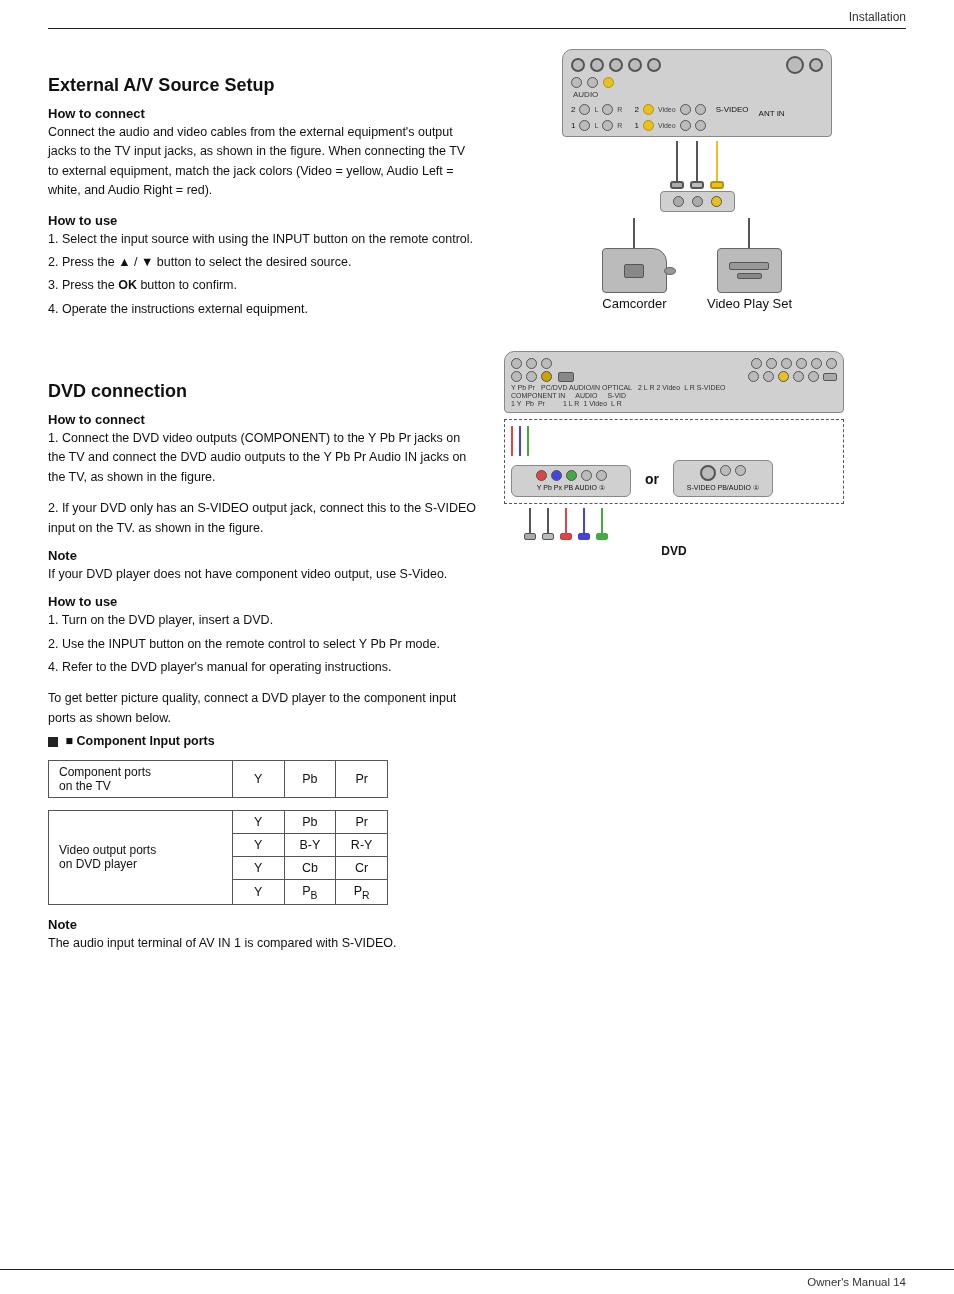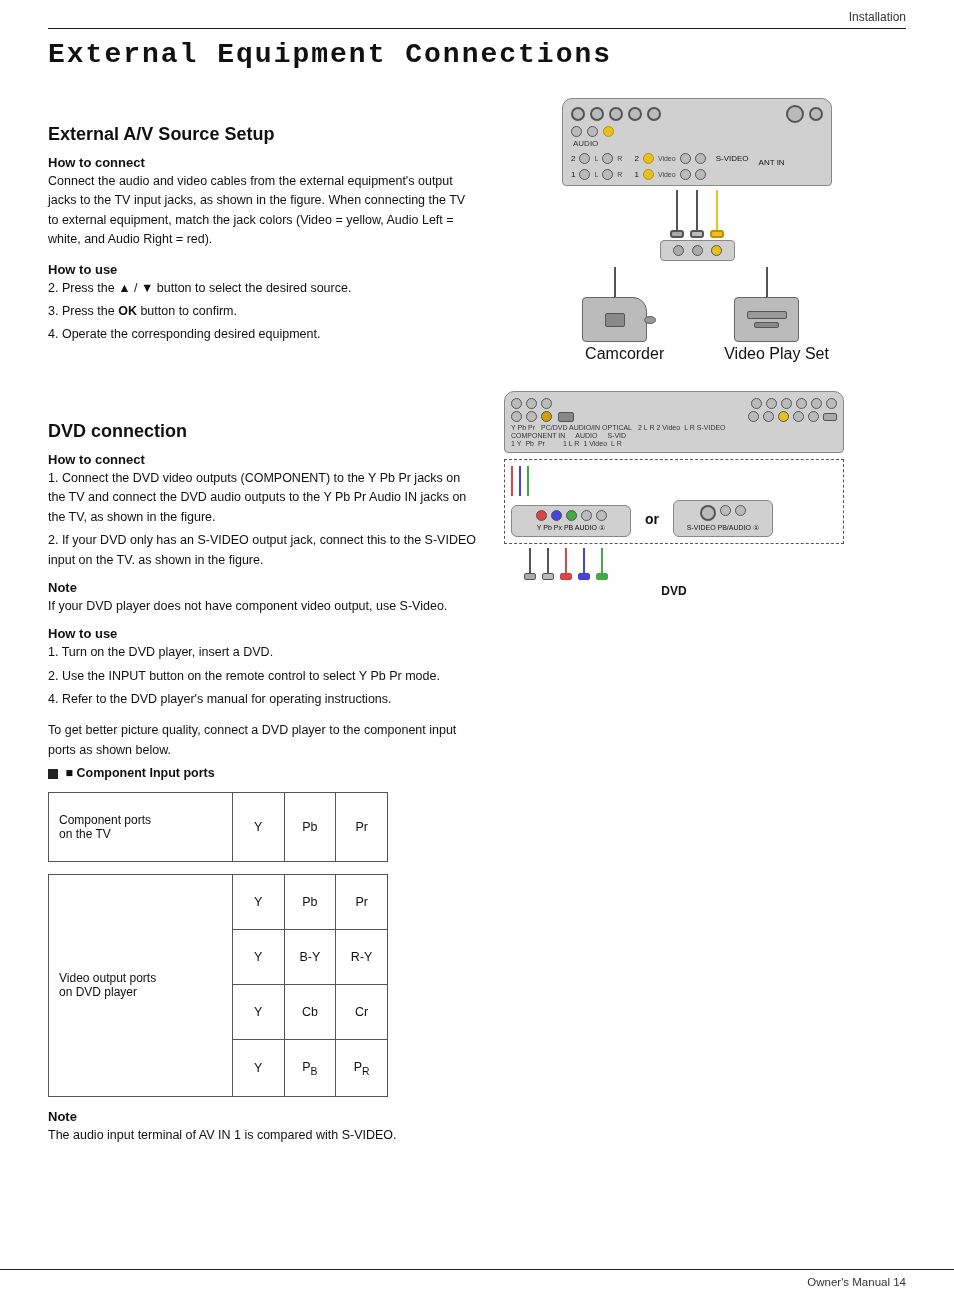--- a/index.html
+++ b/index.html
@@ -101,33 +101,32 @@
       border: 1.5px solid #555;
       background: #aaa;
       display: inline-block;
       border-radius: 2px;
     }
     .tv-label-sm {
       font-size: 7px;
       color: #444;
     }
     .device-label {
-      font-size: 16px;
+      font-size: 13px;
       margin-top: 3px;
-      margin-left: 20px;
     }
     
     .port-table {
       border-collapse: collapse;
       margin: 8px 0 12px 0;
       width: 340px;
     }
     .port-table td {
       border: 1.5px solid #555;
-      padding: 20px 10px;
+      padding: 4px 10px;
       font-size: 12.5px;
       text-align: center;
     }
     .port-table td.label-cell {
       text-align: left;
       width: 160px;
       font-size: 12px;
     }
     .port-table td.port-cell {
       width: 45px;
@@ -187,33 +186,33 @@
   </style>
 </head>
 <body>
 
 <div class="page">
 
   <div class="top-bar">
     <span>Installation</span>
   </div>
 
-  <div class="page-title">External Equipment Connections</div>
 
   <div class="content-row">
     <div class="left-col">
       <div class="section-title">External A/V Source Setup</div>
 
       <div class="subsection-label">How to connect</div>
       <div class="body-text">Connect the audio and video cables from the external equipment's output jacks to the TV input jacks, as shown in the figure. When connecting the TV to external equipment, match the jack colors (Video = yellow, Audio Left = white, and Audio Right = red).</div>
 
       <div class="subsection-label" style="margin-top:12px;">How to use</div>
+      <div class="body-text">1. <span>Select the input source with using the INPUT button on the remote control.</span></div>
       <div class="body-text">2. <span>Press the ▲ / ▼ button to select the desired source.</span></div>
       <div class="body-text">3. Press the <strong>OK</strong> button to confirm.</div>
-      <div class="body-text">4. <span>Operate the corresponding desired equipment.</span></div>
+      <div class="body-text">4. <span>Operate the instructions external equipment.</span></div>
     </div>
 
     <div class="right-col" style="padding-top:10px;">
 
       <div class="tv-panel">
 
         <div class="tv-panel-row" style="gap:5px; margin-bottom:3px; flex-wrap:wrap;">
           <span class="port-circle"></span>
           <span class="port-circle"></span>
           <span class="port-circle"></span>
@@ -307,21 +306,21 @@
     </div>
   </div>
 
   <div style="margin-top:22px;">
     <div class="content-row">
       <div class="left-col">
         <div class="section-title">DVD connection</div>
 
         <div class="subsection-label">How to connect</div>
         <div class="body-text">1. Connect the DVD video outputs (COMPONENT) to the Y Pb Pr jacks on the TV and connect the DVD audio outputs to the Y Pb Pr Audio IN  jacks on the TV, as shown in the figure.</div>
-        <div class="body-text" style="margin-top:4px;">2. If your DVD only has an S-VIDEO output jack, connect  this to the S-VIDEO input on the TV.  as shown in the figure.</div>
+        <div class="body-text" style="margin-top:12px;">2. If your DVD only has an S-VIDEO output jack, connect  this to the S-VIDEO input on the TV.  as shown in the figure.</div>
 
         <div class="subsection-label" style="margin-top:10px;">Note</div>
         <div class="body-text">If your DVD player does not have component video output, use S-Video.</div>
 
         <div class="subsection-label" style="margin-top:10px;">How to use</div>
         <div class="body-text">1. Turn on the DVD player, insert a DVD.</div>
         <div class="body-text">2. Use the INPUT button on the remote control to select Y Pb Pr mode.</div>
         <div class="body-text">4. Refer to the DVD player's manual for operating instructions.</div>
 
         <div style="margin-top:12px;">

